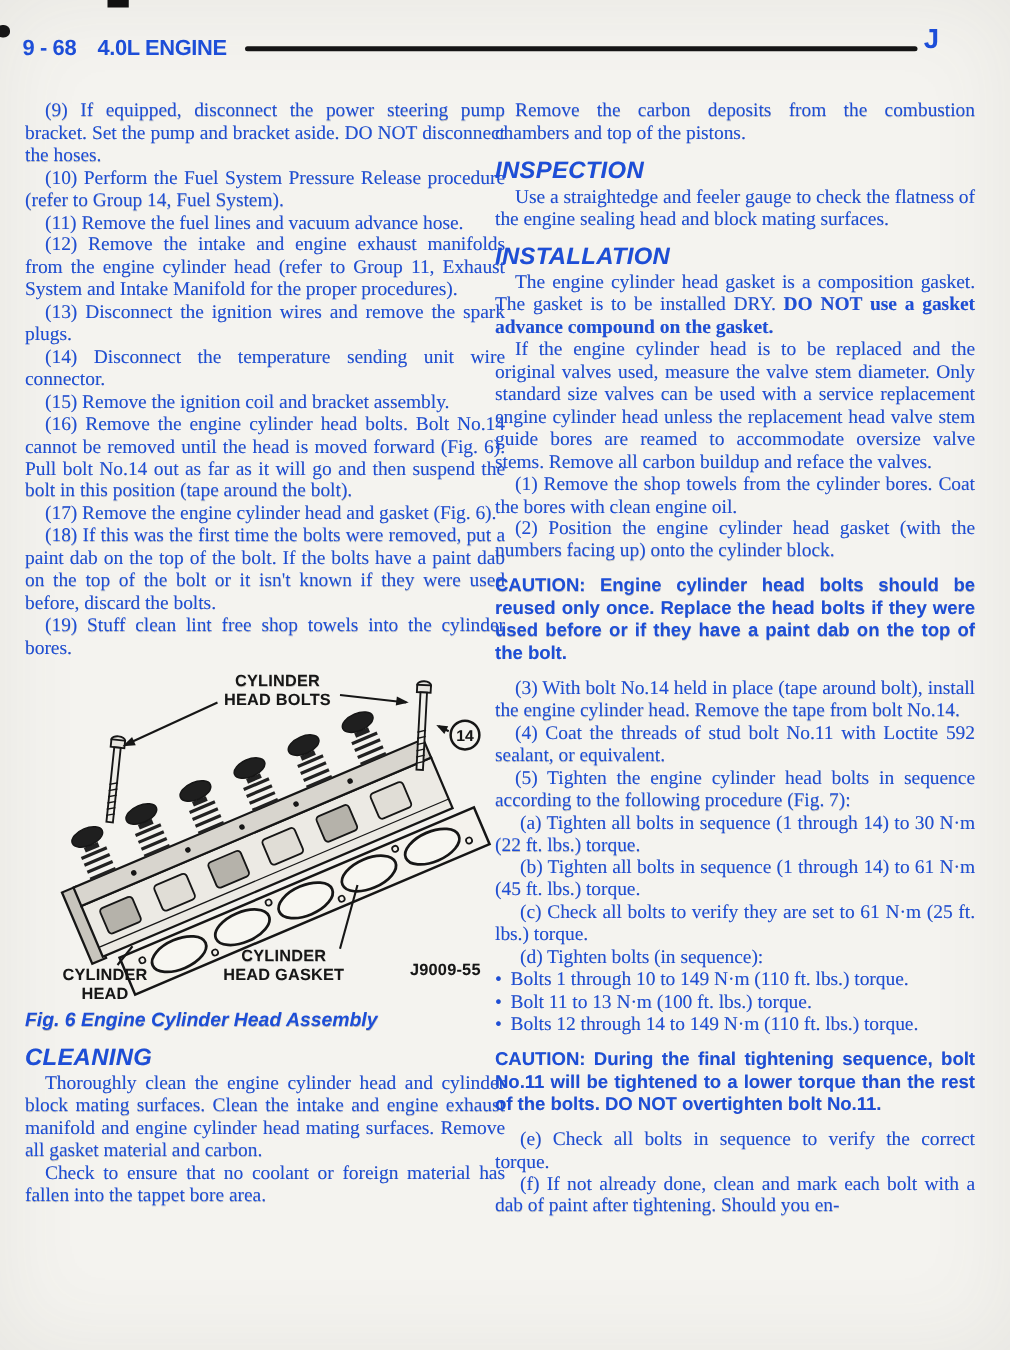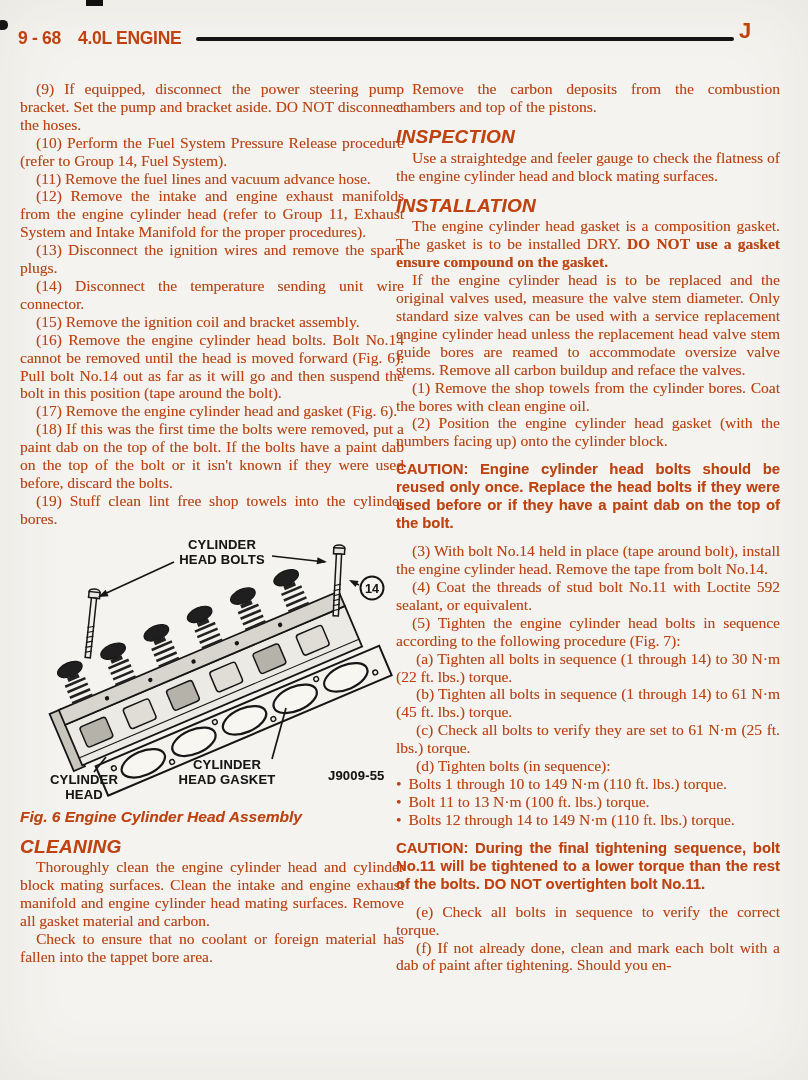--- a/index.html
+++ b/index.html
@@ -1,18 +1,18 @@
 <!DOCTYPE html>
 <html><head>
 <meta charset="utf-8">
 <style>
   html,body{margin:0;padding:0;background:#dddcd8;}
   .page{
     position:relative;width:808px;height:1080px;margin:0 auto;
-    background:#f4f3ef;overflow:hidden;color:#c2410c;
+    background:#f4f3ef;overflow:hidden;color:#1d4ed8;
     box-shadow:inset 0 0 70px rgba(95,90,78,.08);
     font-family:"Liberation Serif",serif;
   }
   
   .hdr-page{position:absolute;left:18px;top:28px;font-family:"Liberation Sans",sans-serif;
     font-weight:bold;font-size:17.5px;letter-spacing:-.3px;}
   .hdr-title{position:absolute;left:78px;top:28px;font-family:"Liberation Sans",sans-serif;
     font-weight:bold;font-size:17.5px;letter-spacing:-.3px;}
   .hdr-rule{position:absolute;left:196px;top:37px;width:538px;height:4px;background:#151515;border-radius:2px;}
   .hdr-letter{position:absolute;left:739px;top:18px;font-family:"Liberation Sans",sans-serif;
@@ -220,24 +220,24 @@
 
     <h3 class="sect">CLEANING</h3>
     <p class="bp">Thoroughly clean the engine cylinder head and cylinder block mating surfaces. Clean the intake and engine exhaust manifold and engine cylinder head mating surfaces. Remove all gasket material and carbon.</p>
     <p class="bp">Check to ensure that no coolant or foreign material has fallen into the tappet bore area.</p>
   </div>
 
   <div class="col col-right">
     <p class="bp">Remove the carbon deposits from the combustion chambers and top of the pistons.</p>
 
     <h3 class="sect">INSPECTION</h3>
-    <p class="bp">Use a straightedge and feeler gauge to check the flatness of the engine cylinder head and block mating surfaces.</p>
+    <p class="bp">Use a straightedge and feeler gauge to check the flatness of the engine sealing head and block mating surfaces.</p>
 
     <h3 class="sect">INSTALLATION</h3>
-    <p class="bp"><span>The engine cylinder head gasket is a composition gasket. The gasket is to be installed DRY. </span><span class="bold-run">DO NOT use a gasket ensure compound on the gasket.</span></p>
+    <p class="bp"><span>The engine cylinder head gasket is a composition gasket. The gasket is to be installed DRY. </span><span class="bold-run">DO NOT use a gasket advance compound on the gasket.</span></p>
     <p class="bp">If the engine cylinder head is to be replaced and the original valves used, measure the valve stem diameter. Only standard size valves can be used with a service replacement engine cylinder head unless the replacement head valve stem guide bores are reamed to accommodate oversize valve stems. Remove all carbon buildup and reface the valves.</p>
     <p class="bp">(1) Remove the shop towels from the cylinder bores. Coat the bores with clean engine oil.</p>
     <p class="bp">(2) Position the engine cylinder head gasket (with the numbers facing up) onto the cylinder block.</p>
 
     <p class="caution">CAUTION: Engine cylinder head bolts should be reused only once. Replace the head bolts if they were used before or if they have a paint dab on the top of the bolt.</p>
 
     <p class="bp">(3) With bolt No.14 held in place (tape around bolt), install the engine cylinder head. Remove the tape from bolt No.14.</p>
     <p class="bp">(4) Coat the threads of stud bolt No.11 with Loctite 592 sealant, or equivalent.</p>
     <p class="bp">(5) Tighten the engine cylinder head bolts in sequence according to the following procedure (Fig. 7):</p>
 

